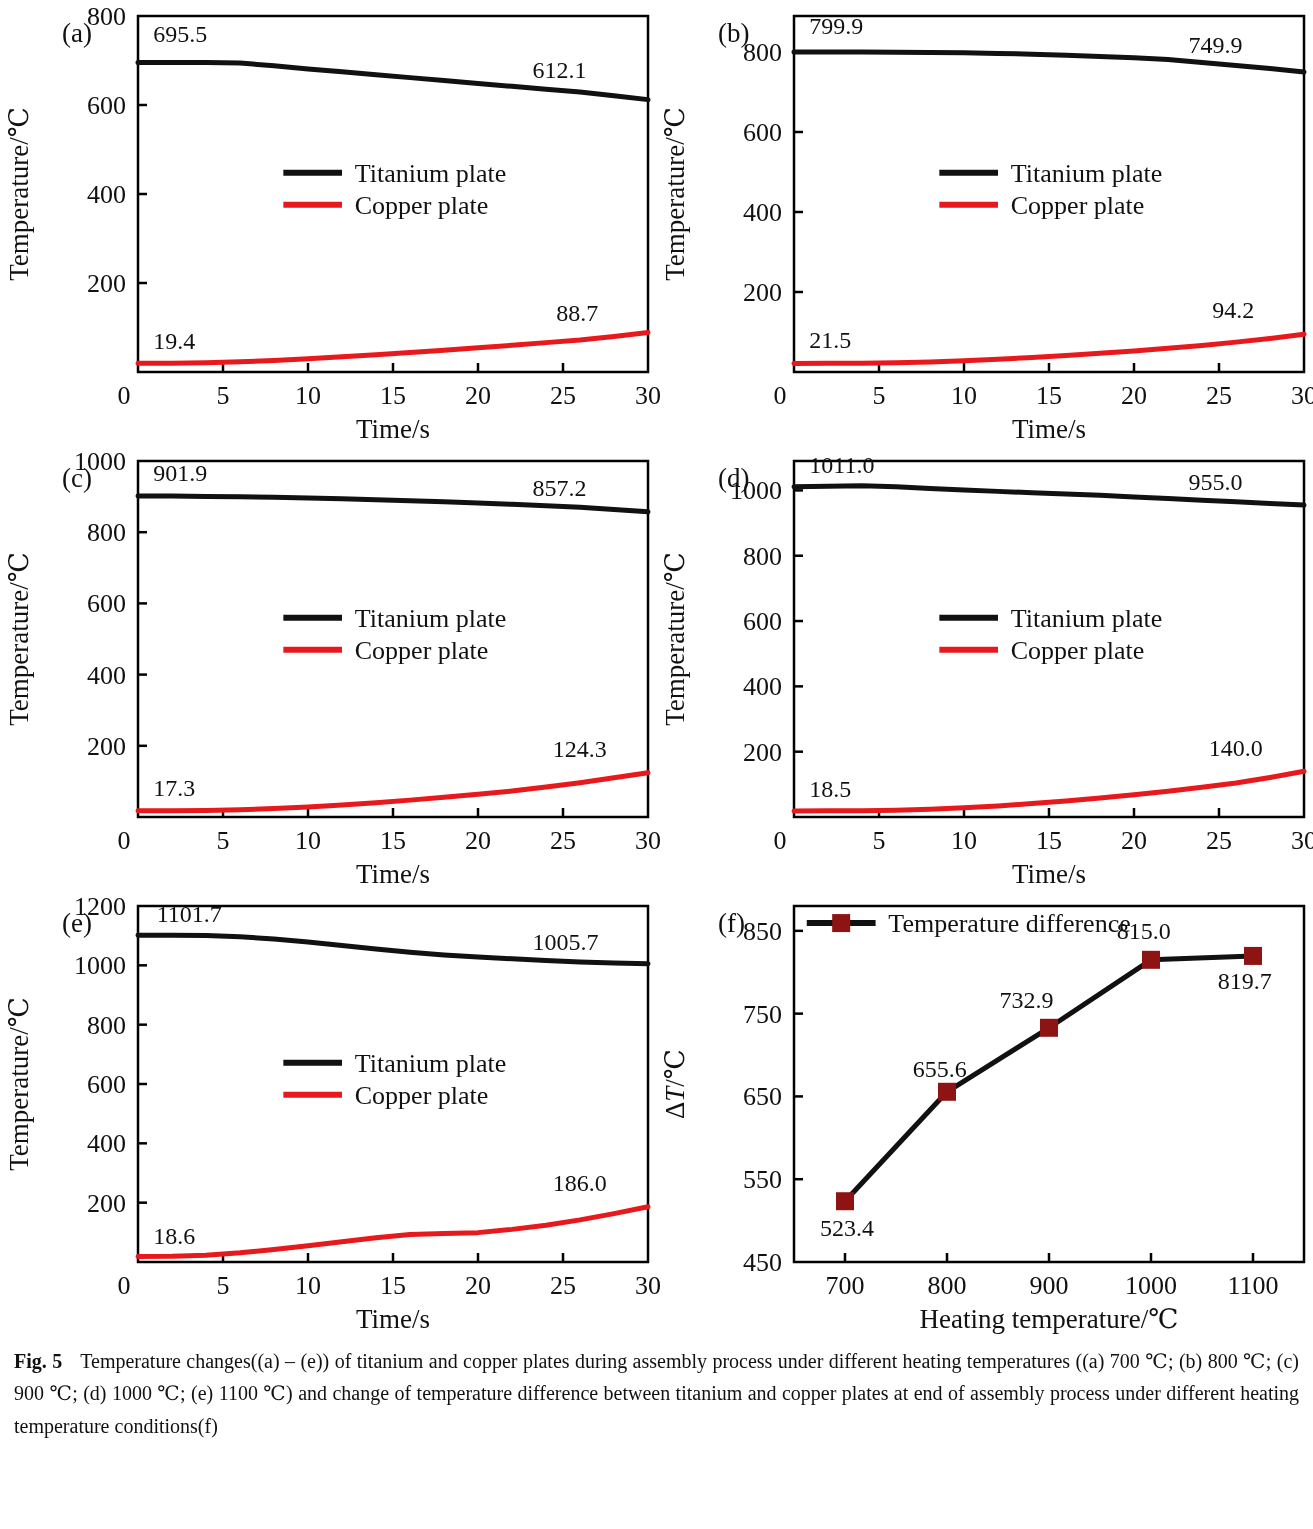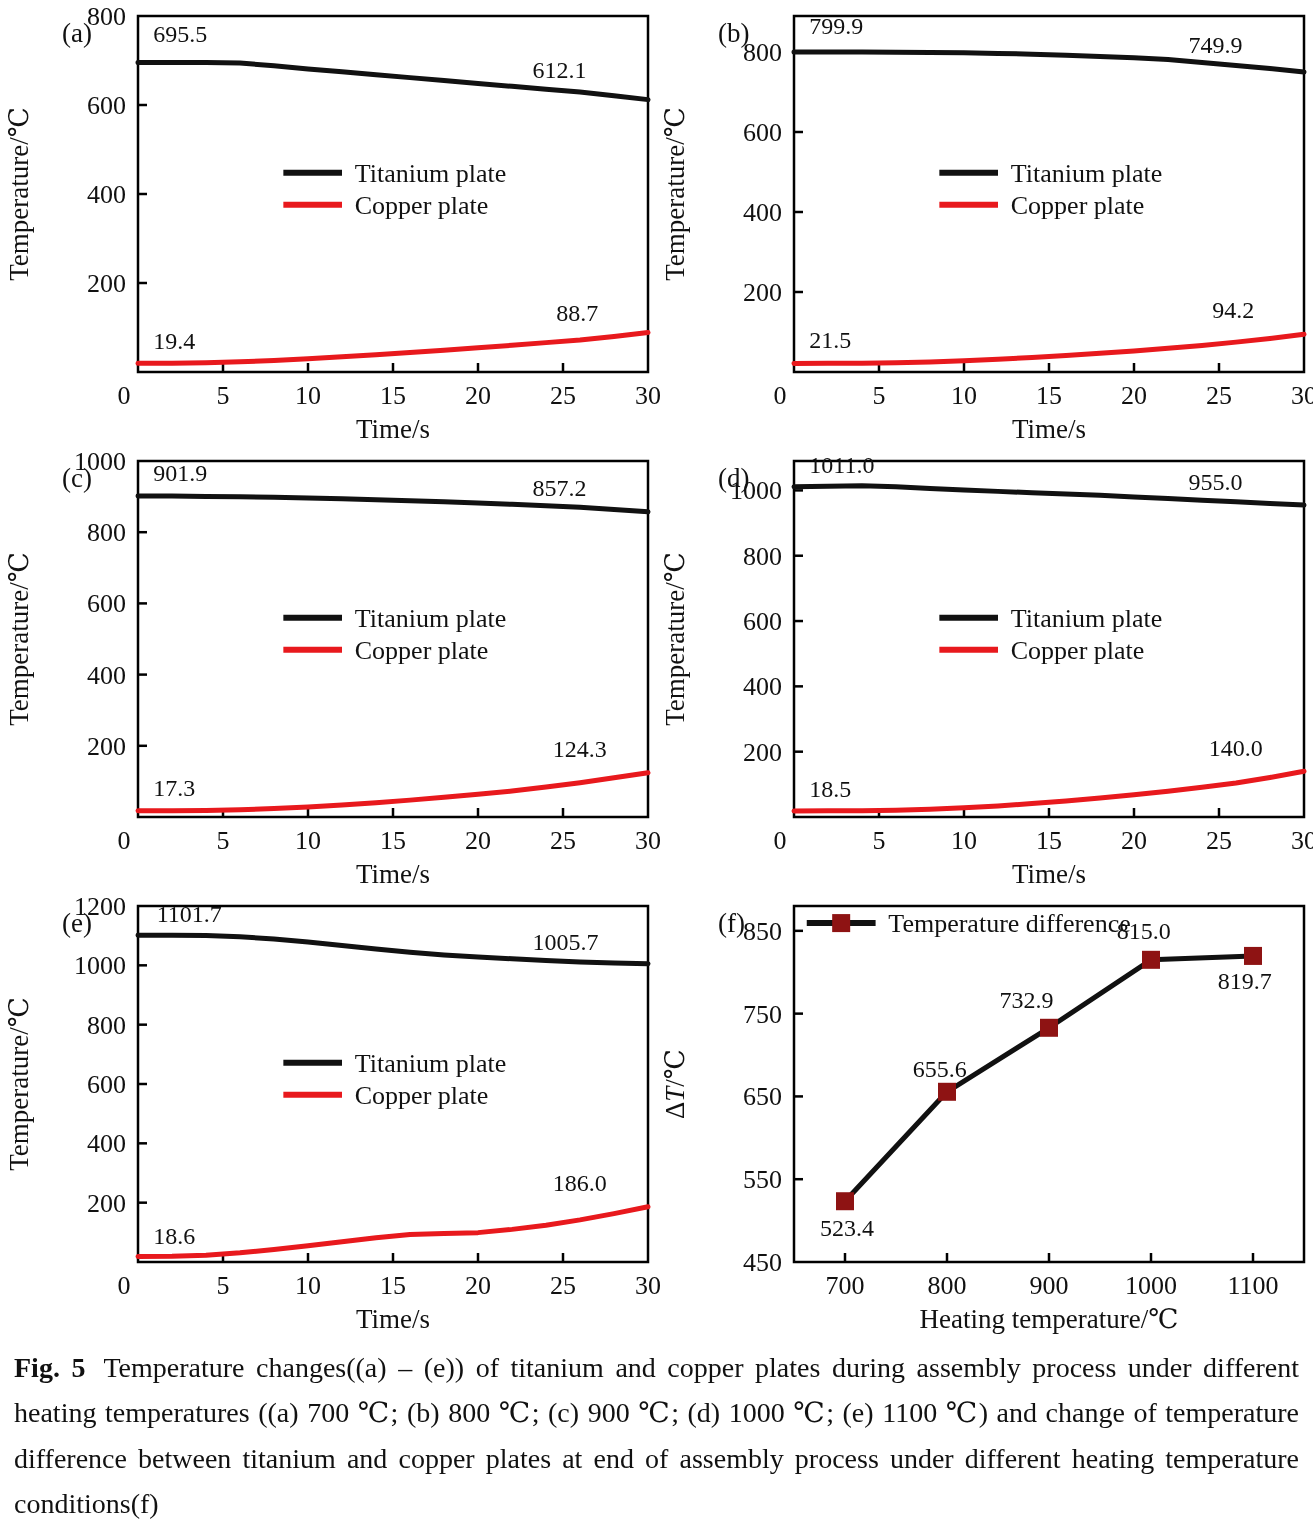--- a/index.html
+++ b/index.html
@@ -20,21 +20,21 @@
     padding:10px 14px 6px 14px;
     text-align:justify;
   }
   .caption p{margin:0 0 6px 0;}
   .caption .zh{
     font-size:25px;
     line-height:1.62;
     font-family:"Liberation Serif","DejaVu Serif",serif;
   }
   .caption .en{
-    font-size:28px;
+    font-size:20px;
     line-height:1.62;
   }
   .cap-label{font-weight:bold;margin-right:18px;}
 </style>
 </head>
 <body>
 
 <div class="figure-grid">
   <div class="panel">
       <svg width="656" height="445" viewBox="0 0 656 445">

